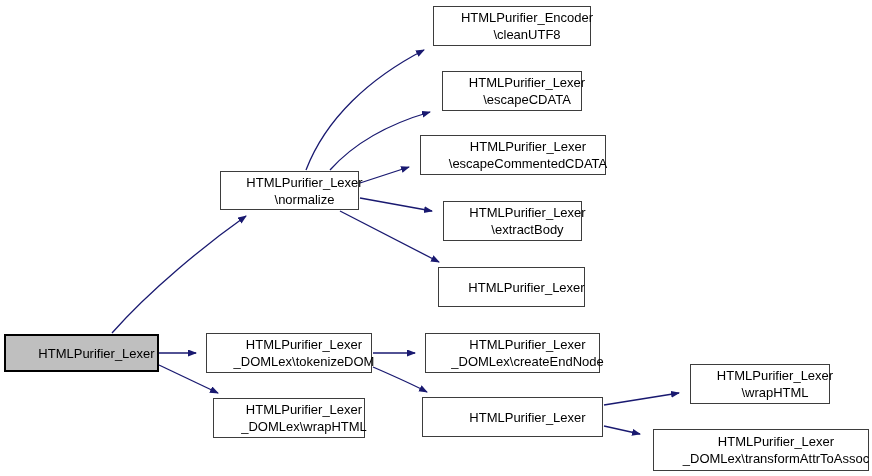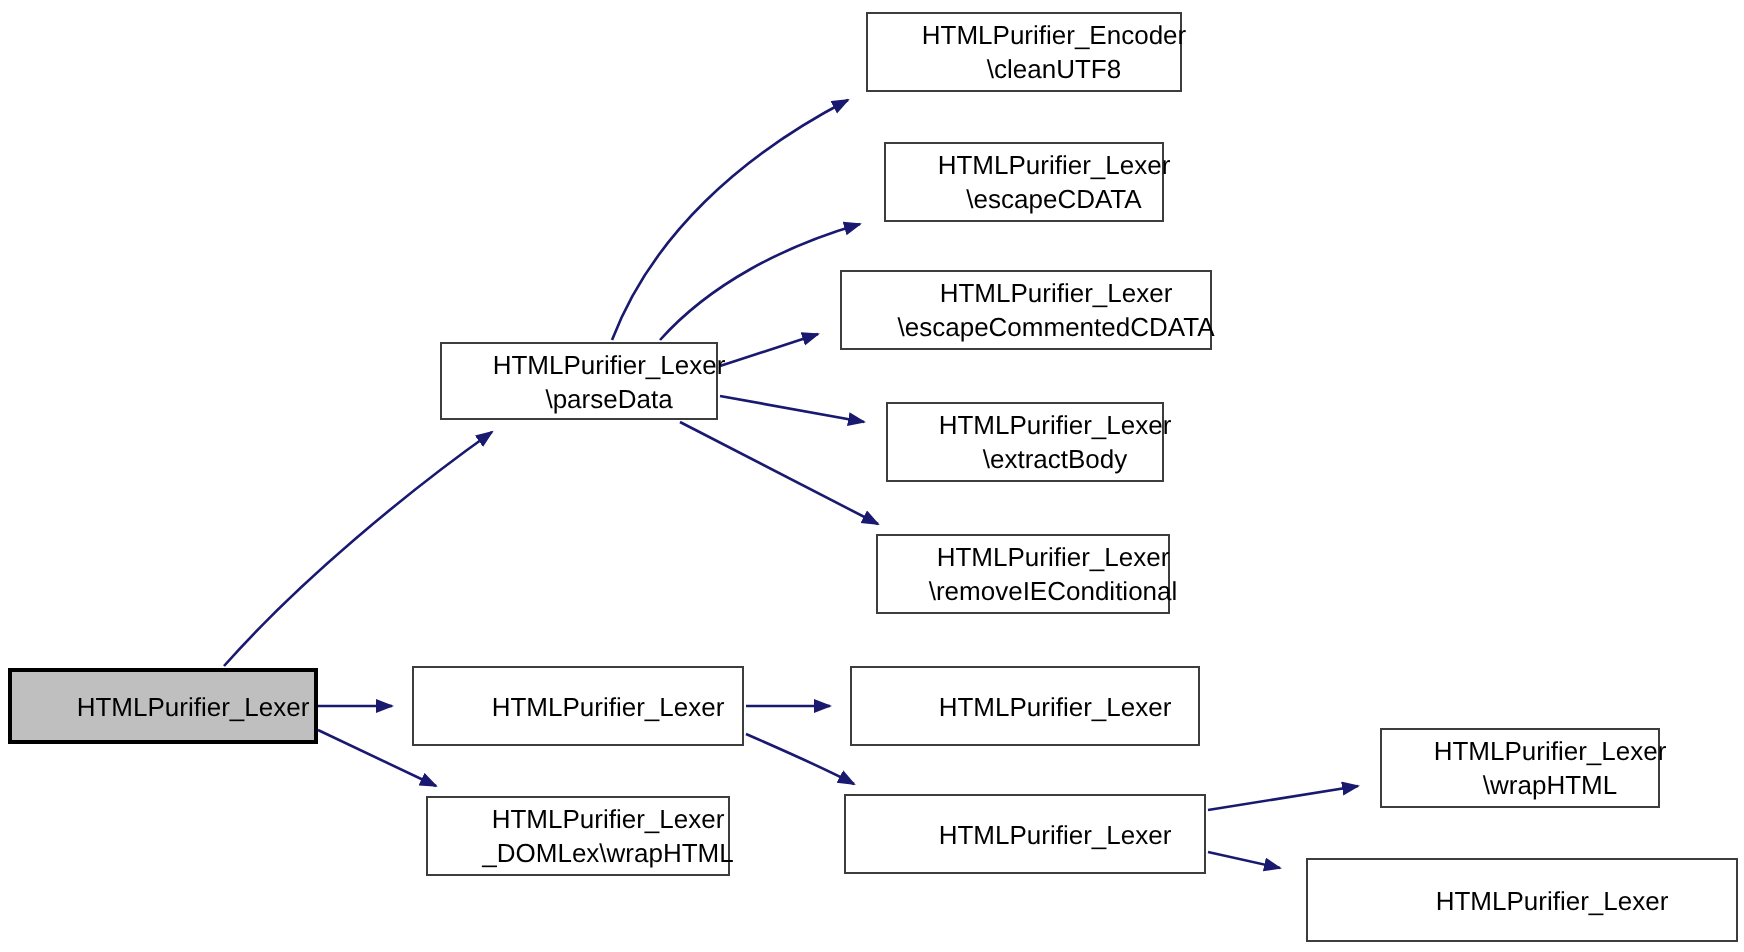--- a/index.html
+++ b/index.html
@@ -72,21 +72,21 @@
     <path class="edge" d="M604,405 L679,393" marker-end="url(#arrow)"></path>
     <path class="edge" d="M604,426 L640,434" marker-end="url(#arrow)"></path>
   </svg>
 
   <div class="node highlight" style="left:4px;top:334px;width:155px;height:38px;">
     <span>HTMLPurifier_Lexer</span>
   </div>
 
   <div class="node" style="left:220px;top:171px;width:139px;height:39px;">
     <span>HTMLPurifier_Lexer</span>
-    <span>\parseData</span>
+    <span>\normalize</span>
   </div>
 
   <div class="node" style="left:433px;top:6px;width:158px;height:40px;">
     <span>HTMLPurifier_Encoder</span>
     <span>\cleanUTF8</span>
   </div>
 
   <div class="node" style="left:442px;top:71px;width:140px;height:40px;">
     <span>HTMLPurifier_Lexer</span>
     <span>\escapeCDATA</span>
@@ -97,42 +97,44 @@
     <span>\escapeCommentedCDATA</span>
   </div>
 
   <div class="node" style="left:443px;top:201px;width:139px;height:40px;">
     <span>HTMLPurifier_Lexer</span>
     <span>\extractBody</span>
   </div>
 
   <div class="node" style="left:438px;top:267px;width:147px;height:40px;">
     <span>HTMLPurifier_Lexer</span>
-    <span>\removeIEConditional</span>
   </div>
 
   <div class="node" style="left:206px;top:333px;width:166px;height:40px;">
     <span>HTMLPurifier_Lexer</span>
+    <span>_DOMLex\tokenizeDOM</span>
   </div>
 
   <div class="node" style="left:213px;top:398px;width:152px;height:40px;">
     <span>HTMLPurifier_Lexer</span>
     <span>_DOMLex\wrapHTML</span>
   </div>
 
   <div class="node" style="left:425px;top:333px;width:175px;height:40px;">
     <span>HTMLPurifier_Lexer</span>
+    <span>_DOMLex\createEndNode</span>
   </div>
 
   <div class="node" style="left:422px;top:397px;width:181px;height:40px;">
     <span>HTMLPurifier_Lexer</span>
   </div>
 
   <div class="node" style="left:690px;top:364px;width:140px;height:40px;">
     <span>HTMLPurifier_Lexer</span>
     <span>\wrapHTML</span>
   </div>
 
   <div class="node" style="left:653px;top:429px;width:216px;height:42px;">
     <span>HTMLPurifier_Lexer</span>
+    <span>_DOMLex\transformAttrToAssoc</span>
   </div>
 
 </div>
 
 </body></html>

